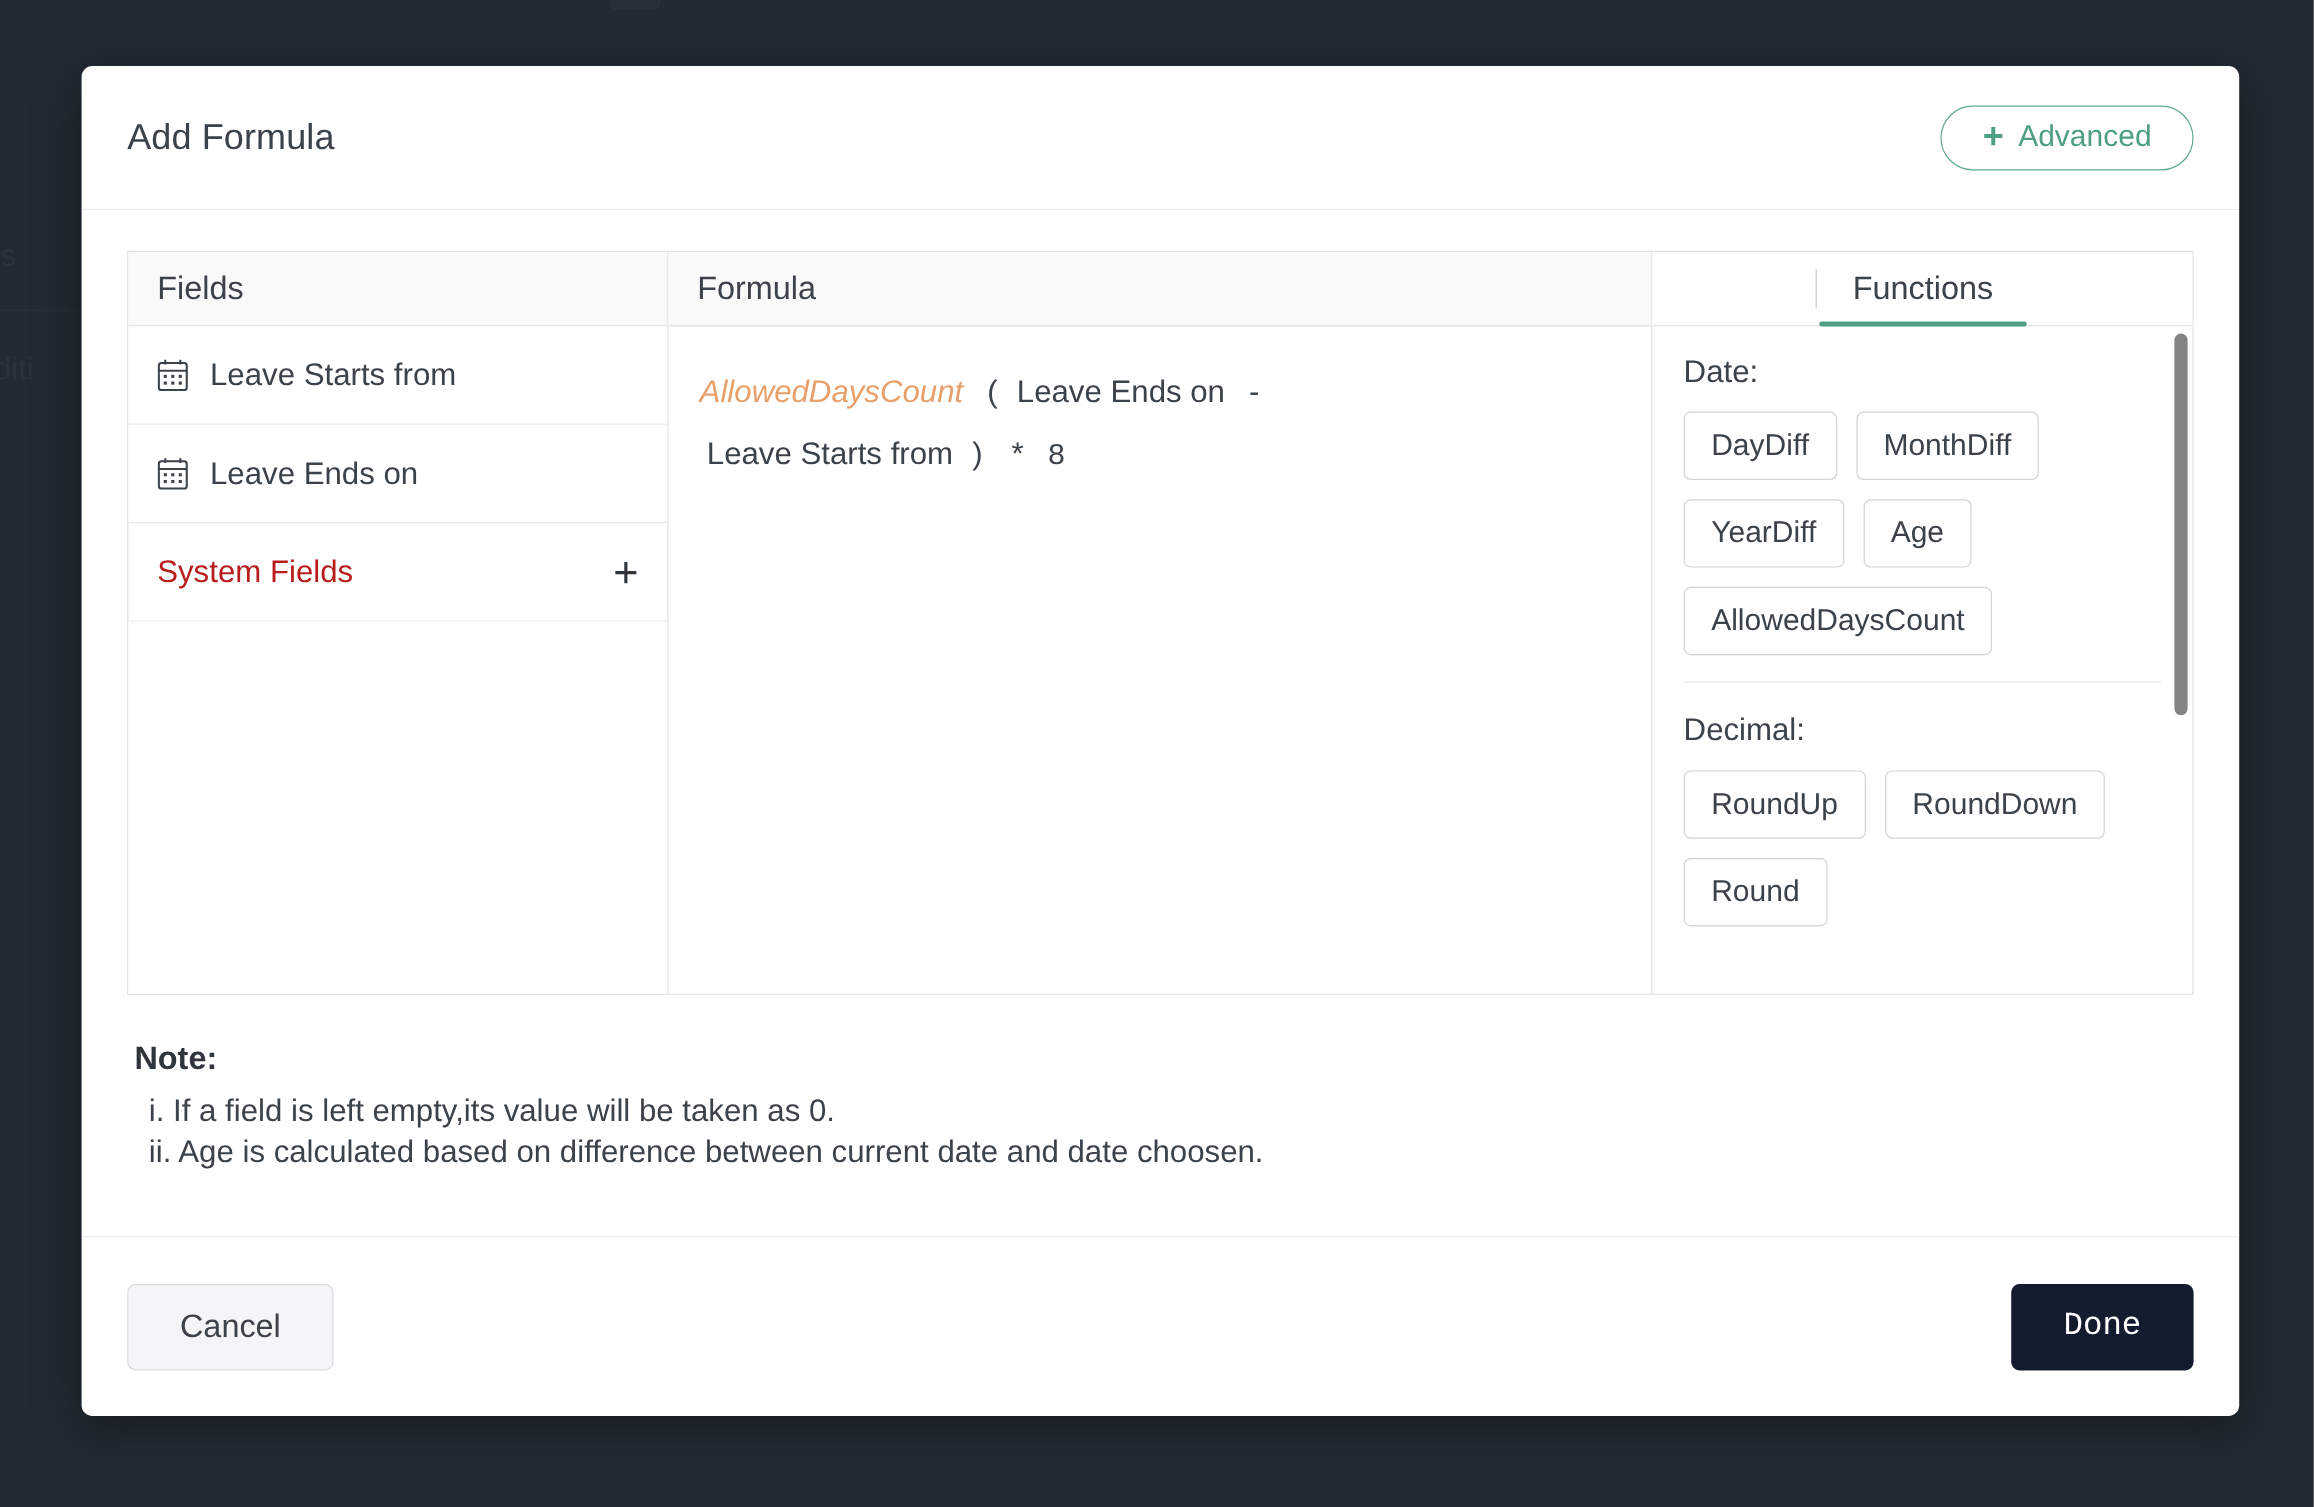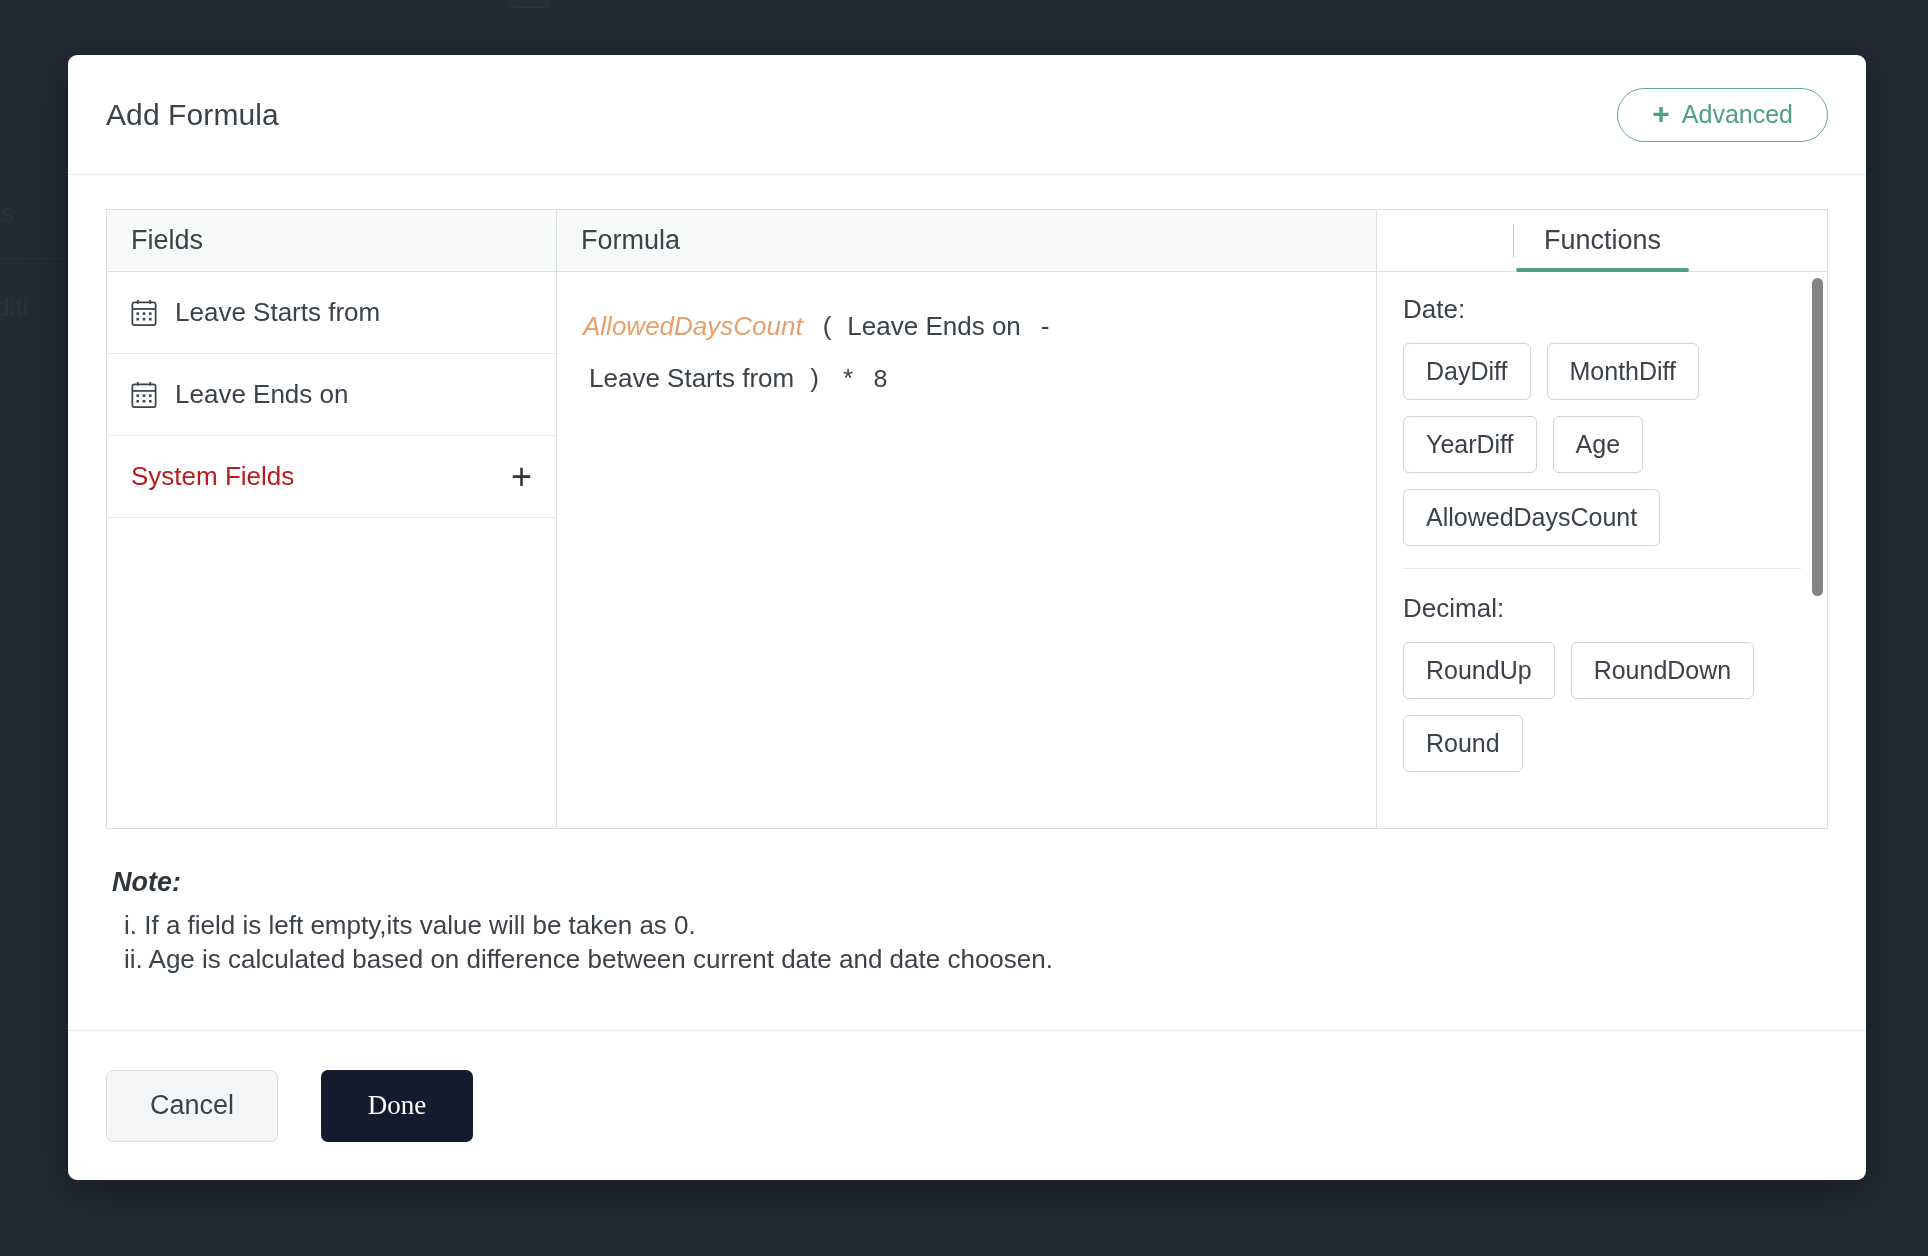--- a/index.html
+++ b/index.html
@@ -293,38 +293,37 @@
   
   .note-wrap {
     padding: 38px 4px 0 6px;
     flex: 1 1 auto;
   }
   .note-title {
     font-size: 27px;
     color: #2f353b;
     font-weight: 700;
     margin-bottom: 10px;
-    font-style: italic;
   }
   .note-line {
     font-size: 26px;
     color: #3b4249;
     line-height: 34px;
     padding-left: 12px;
   }
 
   
   .modal-footer {
     height: 150px;
     flex: 0 0 150px;
     border-top: 1px solid #ebedef;
     display: flex;
     align-items: center;
-    justify-content: flex-start;
-    gap: 43px;
+    justify-content: space-between;
+    gap: 13px;
     padding: 0 38px;
   }
   .btn-cancel {
     width: 172px;
     height: 72px;
     border: 1px solid #d8dcdf;
     border-radius: 7px;
     background: #f4f5f6;
     color: #3b4249;
     font-size: 27px;
@@ -332,21 +331,21 @@
     cursor: pointer;
   }
   .btn-done {
     width: 152px;
     height: 72px;
     border: none;
     border-radius: 7px;
     background: #131c2e;
     color: #ffffff;
     font-size: 27px;
-    font-family: Liberation Serif, serif;
+    font-family: Liberation Mono, monospace;
     cursor: pointer;
   }
 </style>
 </head>
 <body>
 
 <div class="backdrop">
   <div class="bg-chip"></div>
   <div class="bg-text t1">es</div>
   <div class="bg-rule"></div>

